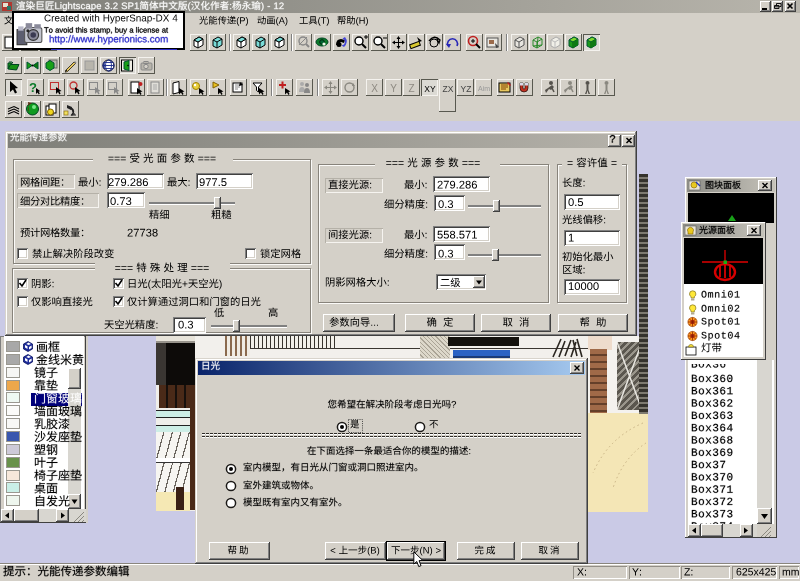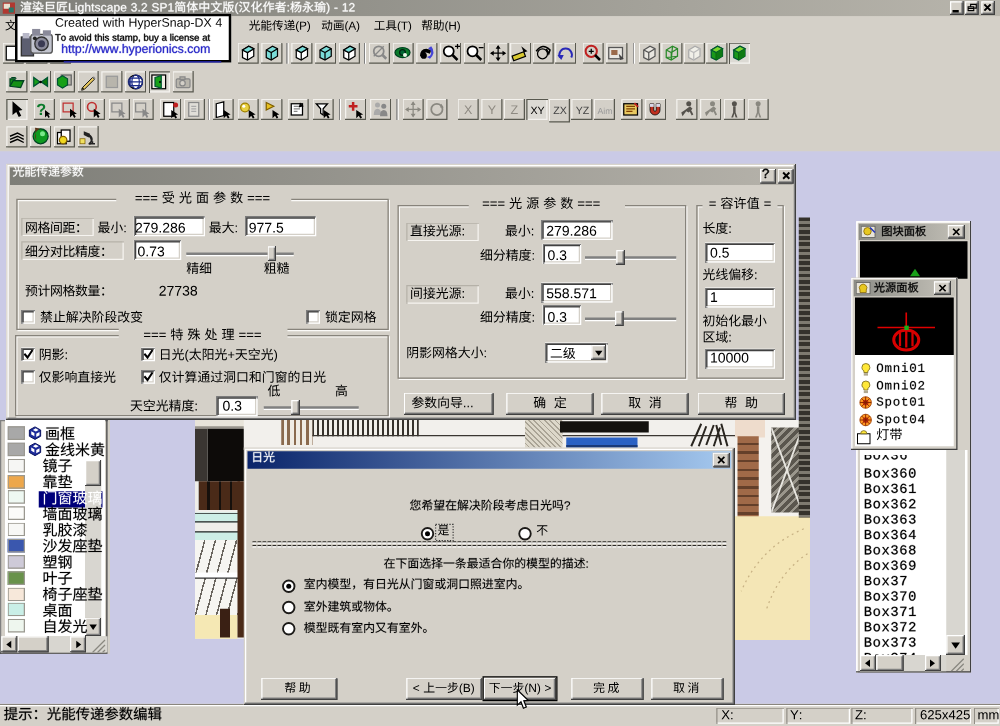--- a/index.html
+++ b/index.html
@@ -628,21 +628,21 @@
     <div class="tbtn" style="left:403px;top:79px;width:17px;height:17px">
       <svg class="abs" style="left:1px;top:1px" width="15" height="15" viewBox="0 0 15 15">
         <text x="7.5" y="11.5" font-size="10" text-anchor="middle" fill="#8e8a82" font-family="Liberation Sans">Z</text>
       </svg>
     </div>
     <div class="tbtnp" style="left:421px;top:79px;width:17px;height:17px">
       <svg class="abs" style="left:1px;top:1px" width="15" height="15" viewBox="0 0 15 15">
         <text x="8" y="11.5" font-size="8.5" text-anchor="middle" fill="#000" font-family="Liberation Sans">XY</text>
       </svg>
     </div>
-    <div class="tbtn" style="left:439px;top:79px;width:17px;height:19px">
+    <div class="tbtn" style="left:439px;top:79px;width:17px;height:33px">
       <svg class="abs" style="left:1px;top:1px" width="15" height="15" viewBox="0 0 15 15">
         <text x="8" y="11.5" font-size="8.5" text-anchor="middle" fill="#444" font-family="Liberation Sans">ZX</text>
       </svg>
     </div>
     <div class="tbtn" style="left:457px;top:79px;width:17px;height:17px">
       <svg class="abs" style="left:1px;top:1px" width="15" height="15" viewBox="0 0 15 15">
         <text x="8" y="11.5" font-size="8.5" text-anchor="middle" fill="#444" font-family="Liberation Sans">YZ</text>
       </svg>
     </div>
     <div class="tbtn" style="left:475px;top:79px;width:17px;height:17px">

